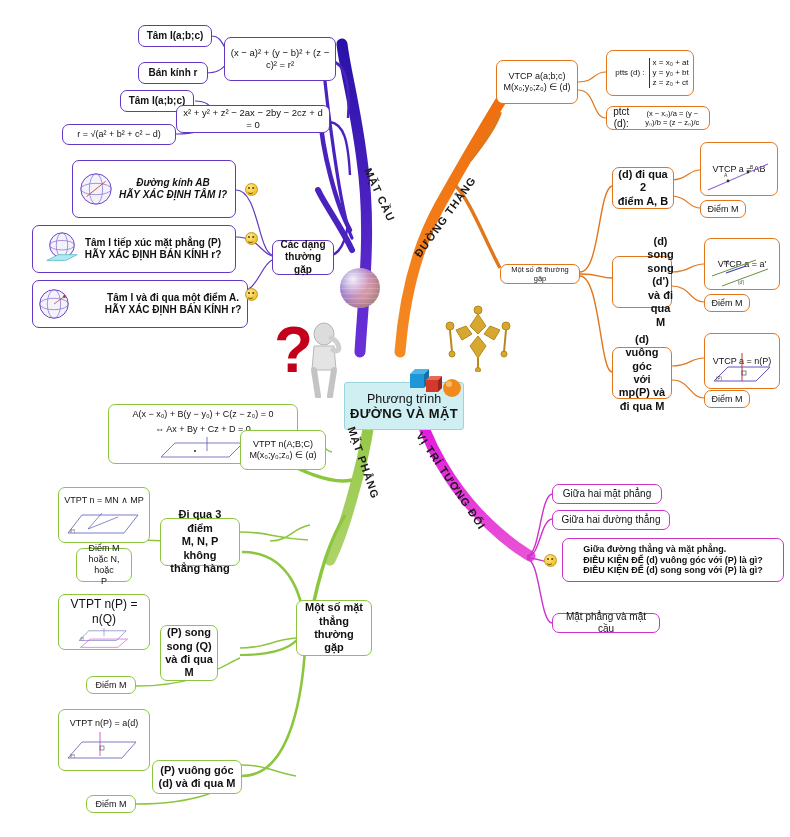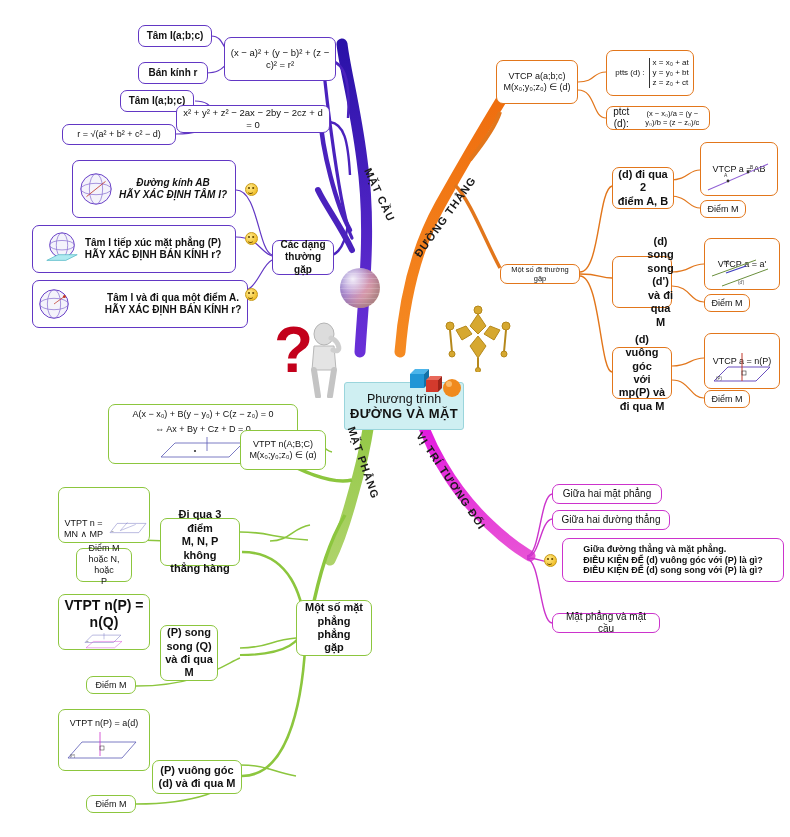--- a/index.html
+++ b/index.html
@@ -355,46 +355,46 @@
     </svg>
     </div>
 
   <div class="node grn f10" style="left:240px;top:430px;width:86px;height:40px;">
     <span class="lbl" style="white-space:pre-line;font-size:9px;">VTPT n(A;B;C)
 M(x₀;y₀;z₀) ∈ (α)</span>
     </div>
 
   <div class="node grn f11 b" style="left:296px;top:600px;width:76px;height:56px;">
     <span class="lbl" style="white-space:pre-line;">Một số mặt
-phẳng phẳng
+thẳng thường
 gặp</span>
     </div>
 
-  <div class="node grn" style="left:58px;top:487px;width:92px;height:56px;flex-direction:row;align-items:flex-end;">
+  <div class="node grn" style="left:58px;top:487px;width:92px;height:56px;flex-direction:column;">
     <span class="lbl f10" style="font-size:9px;">VTPT n = MN ∧ MP</span>
     <svg class="thumb" width="80" height="30" viewBox="0 0 80 30">
       <path d="M4,26 L18,8 L74,8 L60,26 Z" fill="none" stroke="#5a5ab5" stroke-width=".8"></path>
       <line x1="24" y1="22" x2="54" y2="10" stroke="#5a5ab5" stroke-width=".7"></line>
       <line x1="24" y1="22" x2="38" y2="6" stroke="#5a5ab5" stroke-width=".7"></line>
       <text x="6" y="25" font-size="4" fill="#444">(P)</text>
     </svg>
     </div>
   <div class="node grn f9" style="left:76px;top:548px;width:56px;height:34px;">
     <span class="lbl" style="white-space:pre-line;">Điểm M
 hoặc N, hoặc
 P</span>
     </div>
   <div class="node grn f11 b" style="left:160px;top:518px;width:80px;height:48px;">
     <span class="lbl" style="white-space:pre-line;">Đi qua 3 điểm
 M, N, P không
 thẳng hàng</span>
     </div>
 
   <div class="node grn" style="left:58px;top:594px;width:92px;height:56px;flex-direction:column;">
-    <span class="lbl f10" style="font-size:14px;font-weight:bold;">VTPT n(P) = n(Q)</span>
+    <span class="lbl f10" style="font-size:12px;">VTPT n(P) = n(Q)</span>
     <svg class="thumb" width="80" height="30" viewBox="0 0 80 30">
       <path d="M4,18 L18,4 L72,4 L58,18 Z" fill="none" stroke="#5a5ab5" stroke-width=".8"></path>
       <path d="M6,28 L20,16 L74,16 L60,28 Z" fill="none" stroke="#cc33cc" stroke-width=".8"></path>
       <line x1="40" y1="0" x2="40" y2="12" stroke="#5a5ab5" stroke-width=".7"></line>
       <text x="6" y="17" font-size="4" fill="#444">(P)</text>
     </svg>
     </div>
   <div class="node grn f9" style="left:86px;top:676px;width:50px;height:18px;">
     <span class="lbl">Điểm M</span>
     </div>

